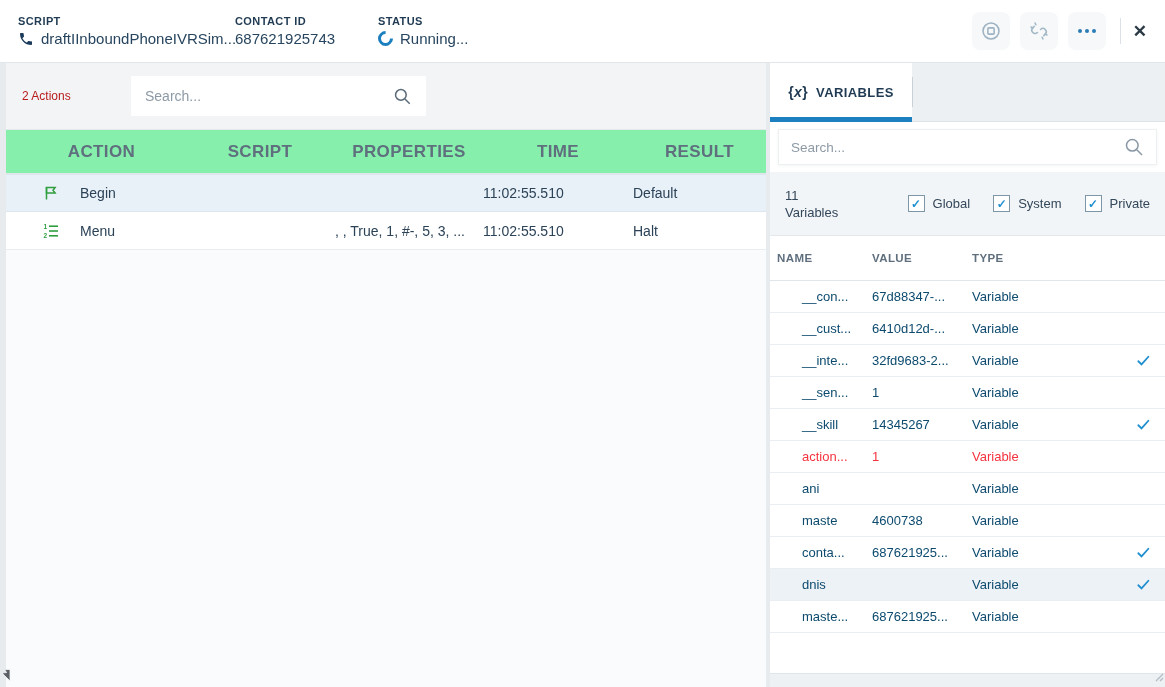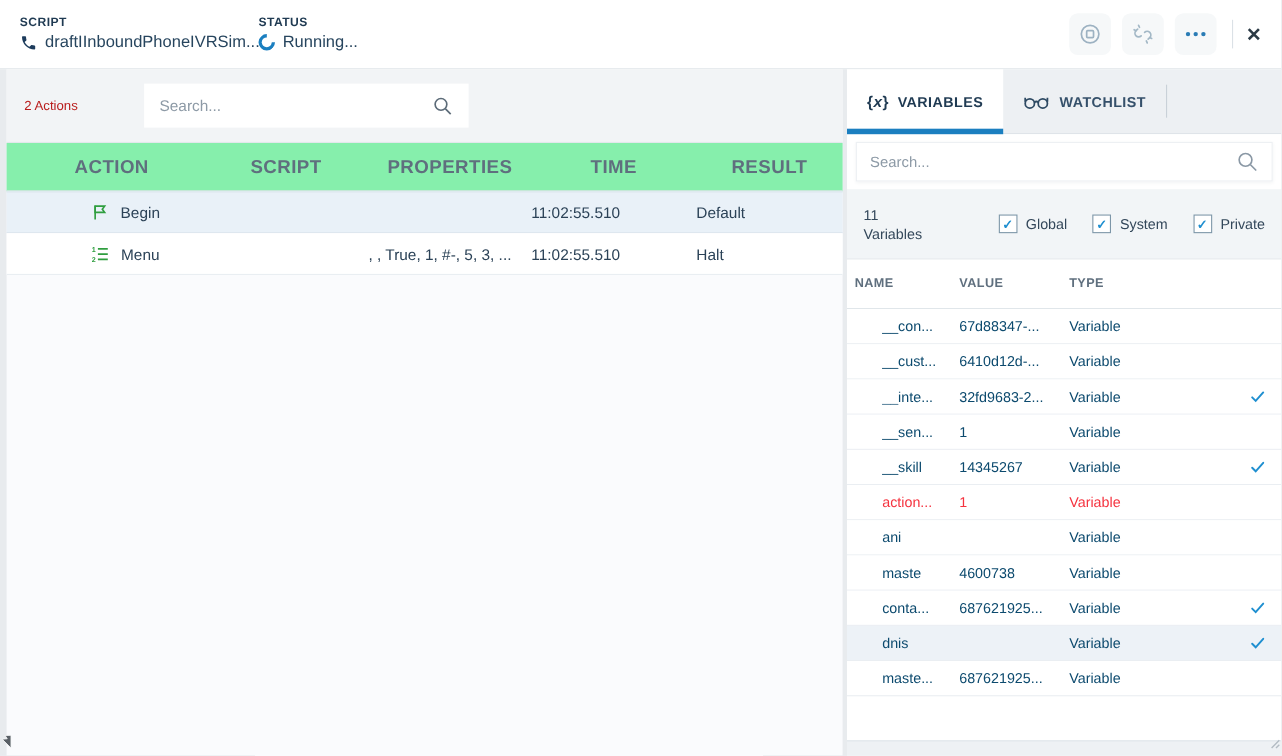--- a/index.html
+++ b/index.html
@@ -55,21 +55,21 @@
   }
   .searchbox input::placeholder { color:#8d9aa6; }
   .grid-a { display:grid; grid-template-columns:179px 150px 148px 150px 1fr; align-items:center; }
   .a-head {
     height:44px; background:#86efac; border-bottom:1px solid #e0e6ea;
     font-size:17px; font-weight:700; letter-spacing:.4px; color:#5f6f7e;text-align:center;
   }
   .a-head > div:first-child { padding-left:12px; }
   .arow { height:38px; background:#fff; border-bottom:1px solid #e9eef2; font-size:14px; color:#2b4257; cursor:pointer; }
   .arow.hl { background:#e9f1f8; border-top:1px solid #dde6ee; border-bottom:1px solid #dde6ee; }
-  .acell-action { display:flex; align-items:center; padding-left:37px; gap:11px;justify-content:center; }
+  .acell-action { display:flex; align-items:center; padding-left:37px; gap:21px; }
   .acell-action svg { flex:0 0 auto; }
 
   
   .right-panel {
     position:absolute; left:770px; top:63px; width:395px; height:624px;
     background:#fff;
   }
   .tabs { height:59px; display:flex; background:#edf0f3; border-bottom:1px solid #dde3e8; }
   .tab {
     display:flex; align-items:center; justify-content:center; gap:8px;
@@ -132,20 +132,24 @@
     <div class="hgroup g-script">
       <div class="hlabel">SCRIPT</div>
       <div class="hvalue">
         <span style="display:flex;">
           <svg width="16" height="16" viewBox="0 0 24 24" fill="#1d3c5c">
               <path d="M6.62 10.79c1.44 2.83 3.76 5.14 6.59 6.59l2.2-2.2c.27-.27.67-.36 1.02-.24 1.12.37 2.33.57 3.57.57.55 0 1 .45 1 1V20c0 .55-.45 1-1 1-9.39 0-17-7.61-17-17 0-.55.45-1 1-1h3.5c.55 0 1 .45 1 1 0 1.25.2 2.45.57 3.57.11.35.03.74-.25 1.02l-2.2 2.2z"></path>
             </svg>
         </span>
         <span>draftIInboundPhoneIVRSim...</span>
       </div>
+    </div>
+    <div class="hgroup g-contact">
+      <div class="hlabel">CONTACT ID</div>
+      <div class="hvalue">687621925743</div>
     </div>
     <div class="hgroup">
       <div class="hlabel">STATUS</div>
       <div class="hvalue">
         <span class="spinner"></span>
         <span>Running...</span>
       </div>
     </div>
     <div class="hspacer"></div>
     <button class="hbtn">
@@ -234,31 +238,20 @@
   </div>
       </div>
   </div>
 
   <div class="right-panel">
     <div class="tabs">
       <div class="tab active">
         <span class="braces-x">{<i>x</i>}</span>
         <span>VARIABLES</span>
       </div>
-      <div class="tab t-watchlist">
-        <span style="display:flex;">
-          <svg width="25" height="15" viewBox="0 0 25 15" fill="none" stroke="#2e4a63" stroke-width="1.6">
-              <circle cx="6.2" cy="9" r="4.2"></circle>
-              <circle cx="18" cy="9" r="4.2"></circle>
-              <path d="M10.4 8.1c1-.9 2.6-.9 3.6 0"></path>
-              <path d="M2 7.6V3.8M22.2 7.6V3.8"></path>
-            </svg>
-        </span>
-        <span>WATCHLIST</span>
-      </div>
       <div class="tabdivider"></div>
     </div>
 
     <div class="psearch">
       <div class="searchbox2">
         <input type="text" placeholder="Search..." style="">
         <span style="display:flex;cursor:pointer;">
           <svg width="20" height="20" viewBox="0 0 20 20" fill="none" stroke="#8a98a5" stroke-width="1.5">
               <circle cx="8.3" cy="8.3" r="5.8"></circle>
               <line x1="12.8" y1="12.8" x2="18" y2="18"></line>

